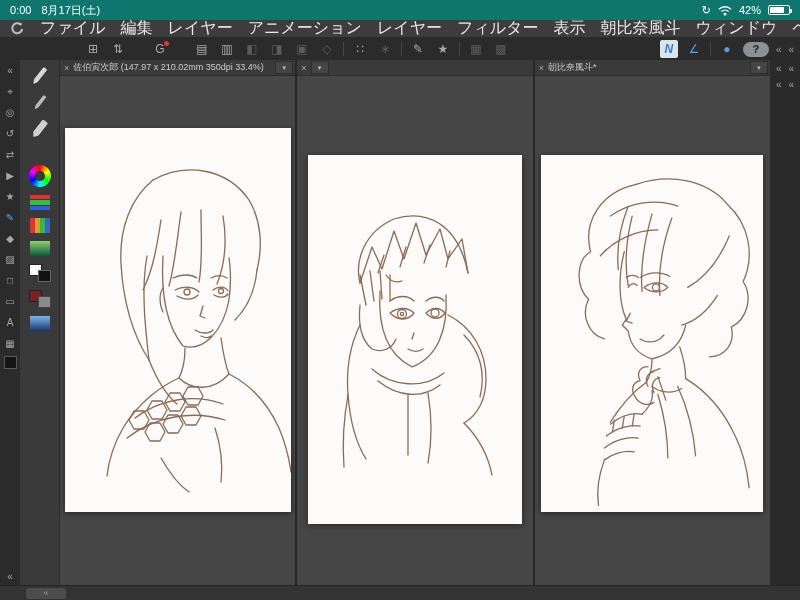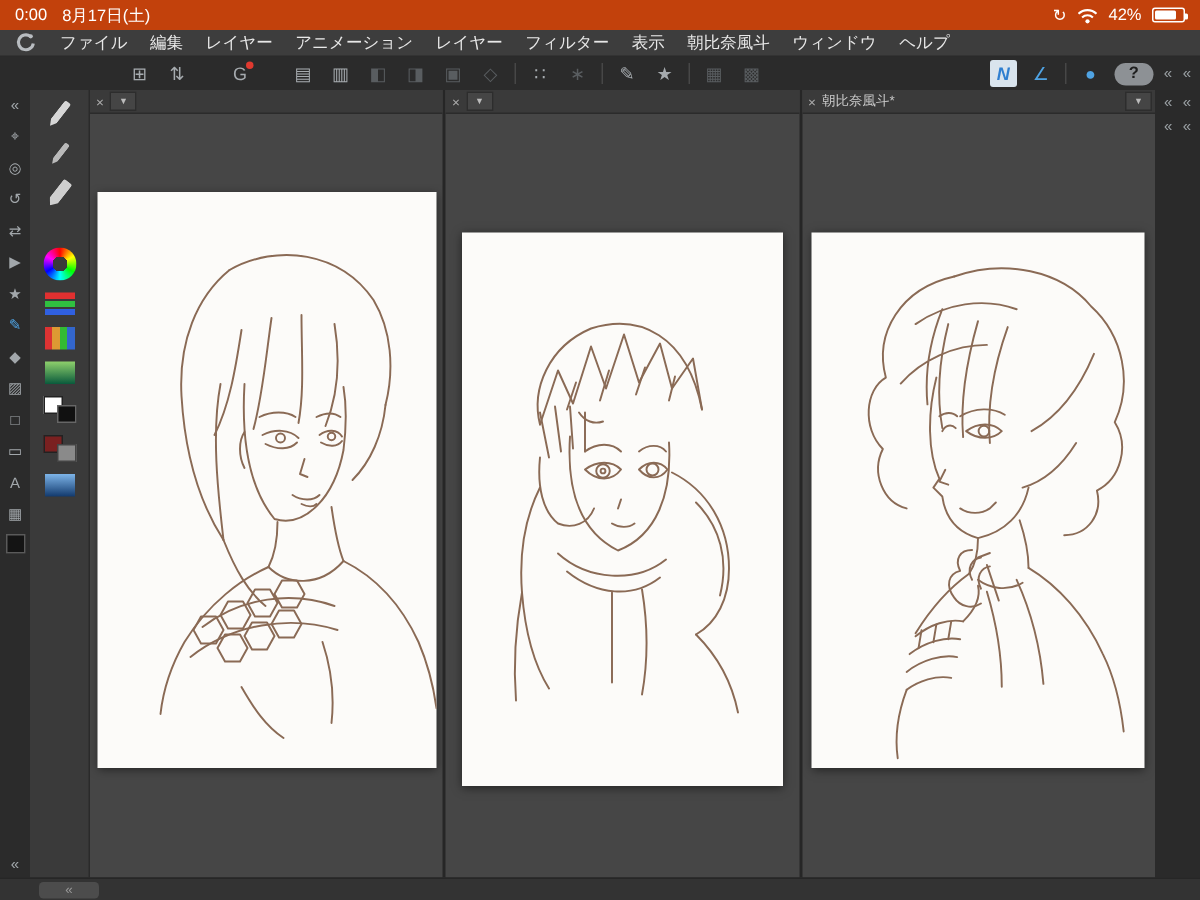--- a/index.html
+++ b/index.html
@@ -1,29 +1,29 @@
 <!DOCTYPE html>
 <html><head>
 <meta charset="utf-8">
 <style>
   * { box-sizing: border-box; margin: 0; padding: 0; }
   body { background:#000; font-family:"Liberation Sans","DejaVu Sans",sans-serif; }
   .screen { width:800px; height:600px; overflow:hidden; display:flex; flex-direction:column; background:#262626; }
 
   
-  .status-bar { height:20px; background:#c2410c; color:#fff; display:flex; justify-content:space-between; align-items:center; padding:0 10px; font-size:11px; flex:0 0 auto; }
+  .status-bar { height:20px; background:#0f766e; color:#fff; display:flex; justify-content:space-between; align-items:center; padding:0 10px; font-size:11px; flex:0 0 auto; }
   .sb-left { display:flex; gap:10px; align-items:center; }
   .sb-right { display:flex; gap:7px; align-items:center; }
   .sb-ic { font-size:11px; color:#fff; }
   .battery { width:22px; height:10px; border:1px solid #fff; border-radius:2px; position:relative; display:flex; align-items:center; padding:1px; }
   .battery .fill { width:80%; height:6px; background:#fff; border-radius:1px; }
   .battery .nub { position:absolute; right:-3px; top:2.5px; width:2px; height:4px; background:#fff; border-radius:0 1px 1px 0; }
 
   
-  .menu-bar { height:18px; background:#3d3d3d; display:flex; align-items:center; gap:15px; padding:0 10px; font-size:11px; color:#e8e8e8; flex:0 0 auto; border-bottom:1px solid #2a2a2a; }
+  .menu-bar { height:18px; background:#3d3d3d; display:flex; align-items:center; gap:15px; padding:0 10px; font-size:16px; color:#e8e8e8; flex:0 0 auto; border-bottom:1px solid #2a2a2a; }
   .mi { cursor:default; white-space:nowrap; }
   .logo { display:flex; align-items:center; }
 
   
   .toolbar { height:22px; background:#2b2b2b; display:flex; align-items:center; padding:0 6px 0 84px; gap:7px; flex:0 0 auto; }
   .tbtn { width:18px; height:18px; display:flex; align-items:center; justify-content:center; color:#a6abaf; font-size:12px; position:relative; flex:0 0 auto; }
   .tbtn.dim { color:#595d60; }
   .tbtn.blue { color:#4fa3e3; }
   .tbtn.active { background:#d9e4ed; color:#2f7fd0; border-radius:2px; font-weight:bold; font-style:italic; }
   .red-dot { position:absolute; top:1px; right:0; width:5px; height:5px; border-radius:50%; background:#e0392f; }
@@ -197,20 +197,21 @@
         <div class="b"></div>
       </div>
       <div class="bgrad"></div>
     </div>
 
     <div class="docs">
 
       <section class="doc">
         <div class="tabbar">
           <span class="tab-close">×</span>
+          <span class="tab-title">佐伯寅次郎 (147.97 x 210.02mm 350dpi 33.4%)</span>
           <span class="dd">
               <span>▼</span>
             </span>
         </div>
         <div class="canvas-wrap">
           <div class="canvas" id="cv1">
             <svg viewBox="0 0 226 384">
               <g class="sk">
                 <path d="M88,52 C120,34 162,40 184,72 C196,92 198,118 192,142"></path>
                 <path d="M88,52 C66,70 54,100 56,136 C58,170 66,204 84,232"></path>

